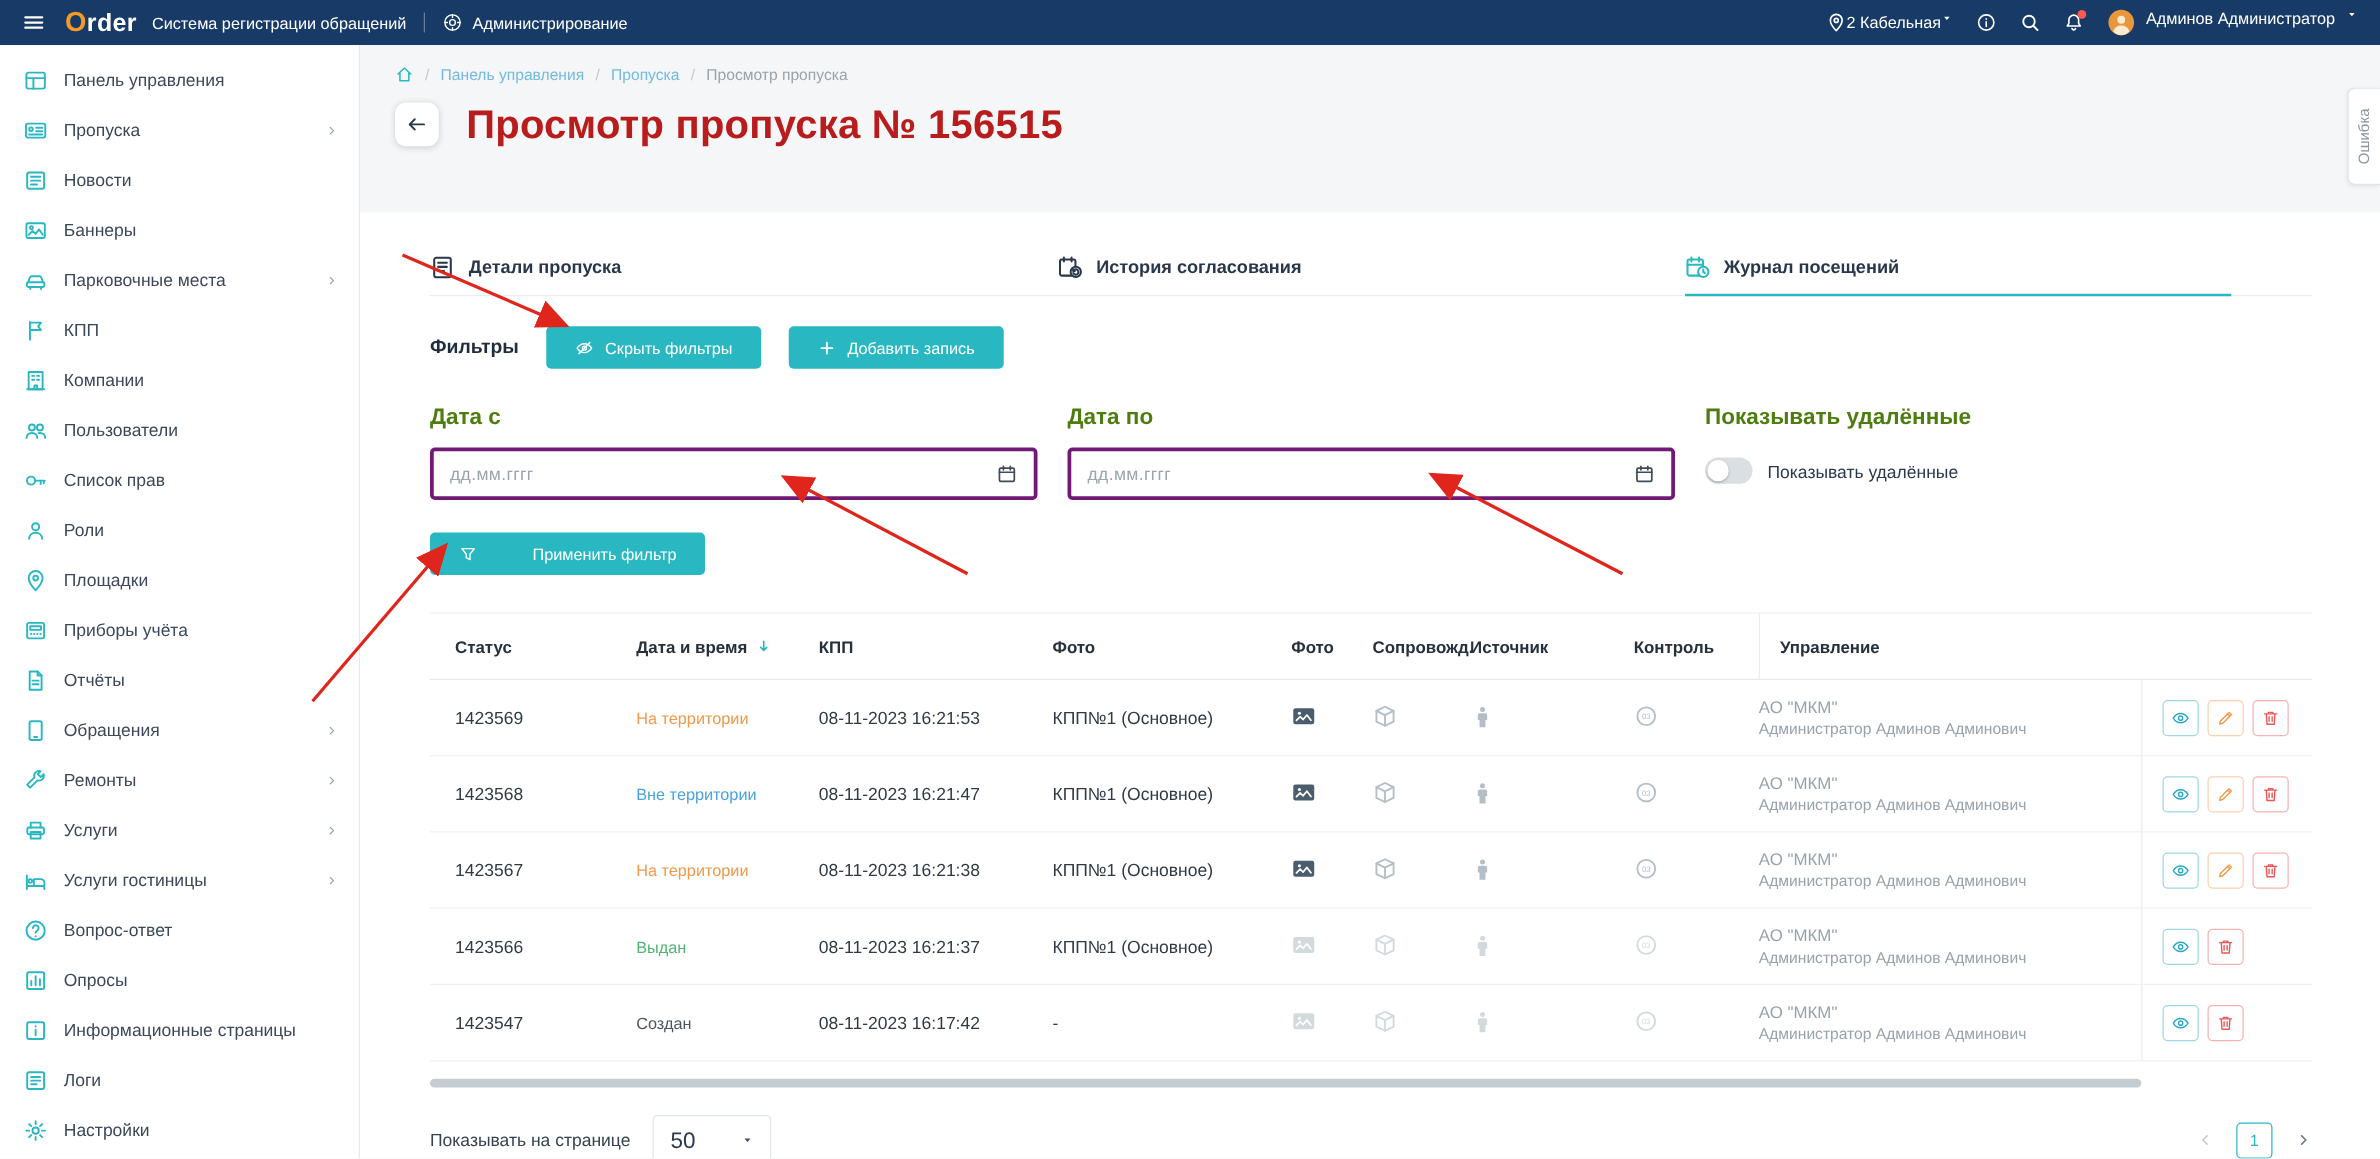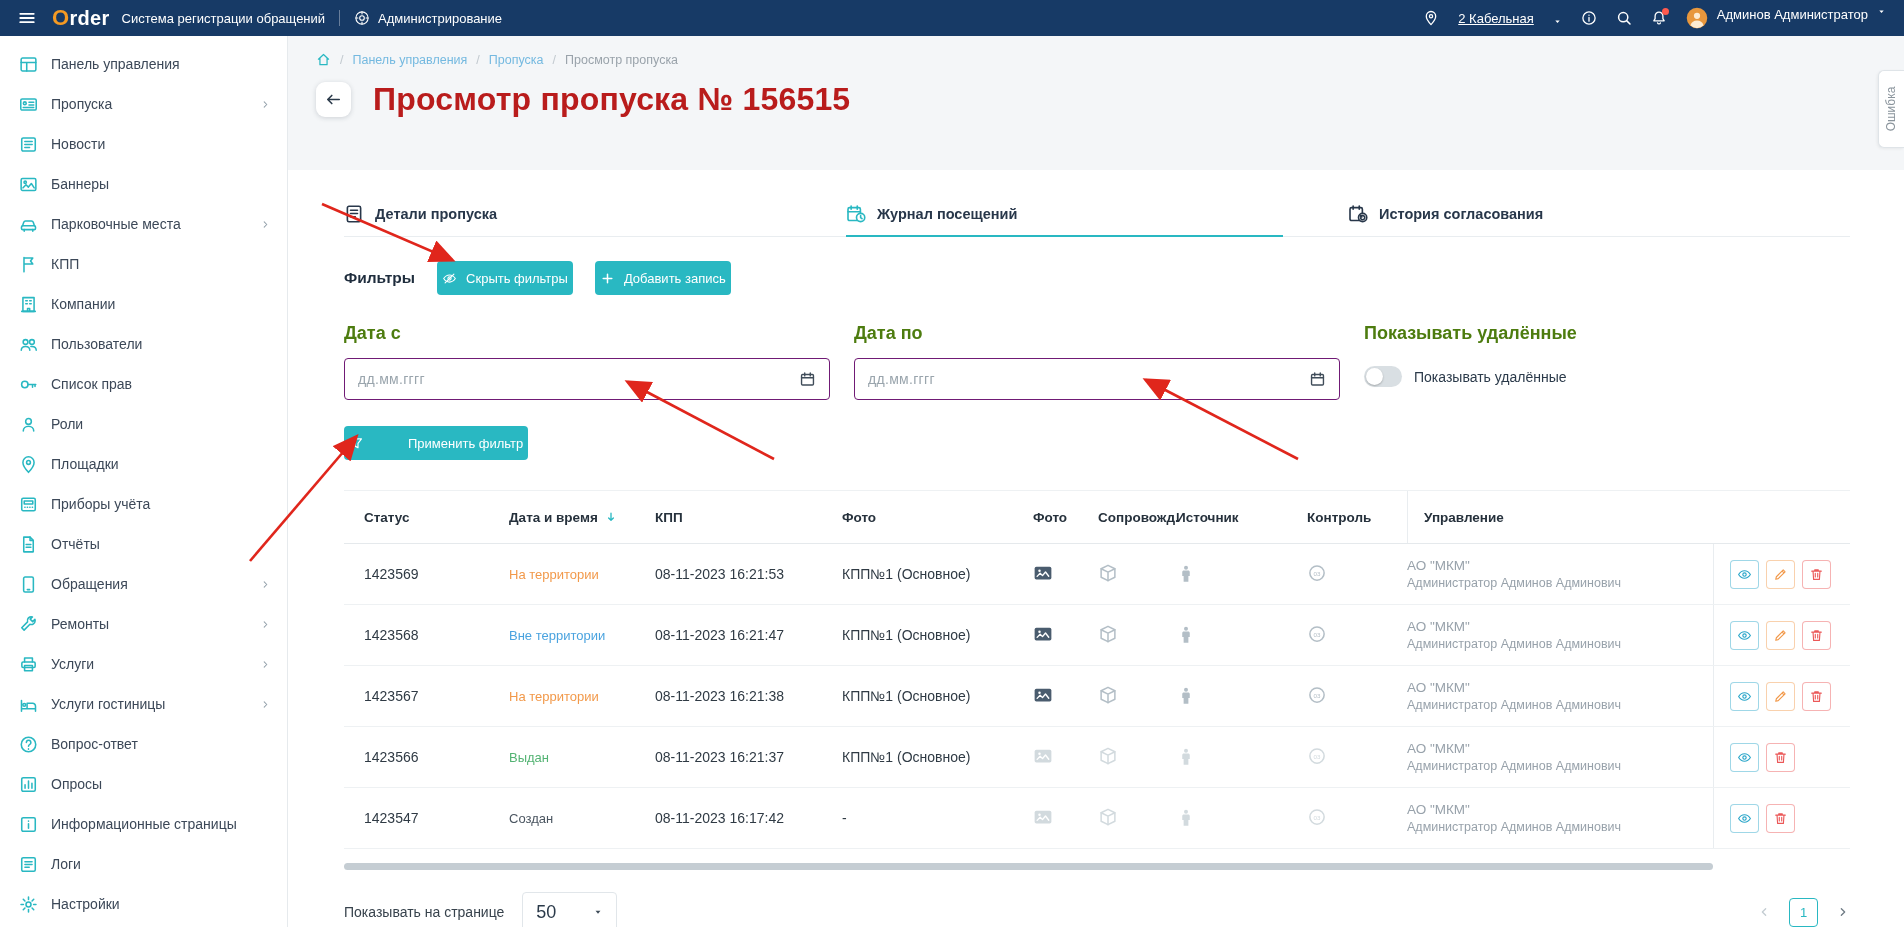--- a/index.html
+++ b/index.html
@@ -12,21 +12,21 @@
   .topbar{position:absolute;top:0;left:0;right:0;height:36px;background:var(--topbar,#173a66);display:flex;align-items:center;color:#fff;padding:0 18px;box-sizing:border-box;z-index:4;}
   .menu-ic{width:18px;height:18px;color:#fff;cursor:pointer;margin-right:16px;}
   .logo{display:flex;align-items:baseline;font-weight:700;font-size:20px;letter-spacing:.3px;}
   .logo-o{color:var(--logo-orange,#f59a23);font-size:22px;font-weight:800;}
   .logo-rest{color:#fff;}
   .subtitle{font-size:13px;margin-left:12px;}
   .tb-divider{width:1px;height:16px;background:rgba(255,255,255,.35);margin:0 14px;}
   .tb-section{display:flex;align-items:center;gap:8px;font-size:13px;cursor:pointer;}
   .tb-ic{width:16px;height:16px;color:#fff;}
   .tb-right{margin-left:auto;display:flex;align-items:center;gap:19px;}
-  .tb-loc{display:flex;align-items:flex-end;gap:19px;font-size:13px;cursor:pointer;text-decoration:underline;}
+  .tb-loc{display:flex;align-items:flex-start;gap:0;font-size:13px;cursor:pointer;}
   .caret-ic{width:9px;height:9px;color:#fff;}
   .bell-wrap{position:relative;display:inline-flex;cursor:pointer;}
   .bell-dot{position:absolute;top:-2px;right:-2px;width:7px;height:7px;border-radius:50%;background:#ff5a4e;}
   .tb-user{display:flex;gap:9px;font-size:13px;cursor:pointer;}
   .avatar{width:22px;height:22px;border-radius:50%;overflow:hidden;}
 
   
   .shell{position:absolute;top:36px;left:0;right:0;bottom:0;display:flex;}
   .sidebar{width:288px;flex:none;background:#fff;border-right:1px solid #e6eaed;box-sizing:border-box;padding-top:8px;overflow:hidden;}
   .sb-item{height:40px;display:flex;align-items:center;gap:13px;padding:0 16px 0 19px;font-size:14px;color:#3c4858;cursor:pointer;}
@@ -50,27 +50,27 @@
   
   .tabs{display:flex;width:1506px;border-bottom:1px solid #e9edf0;}
   .tab{flex:0 0 502px;height:44px;display:flex;align-items:center;gap:11px;font-size:14.5px;font-weight:700;color:#28374a;position:relative;cursor:pointer;}
   .t-ic{width:20px;height:20px;color:#28374a;}
   .tab.active .t-ic{color:var(--accent,#29b8c2);}
   .tab.active::after{content:"";position:absolute;left:0;bottom:-1px;width:437px;height:2px;background:var(--accent,#29b8c2);}
 
   
   .filters-row{margin-top:24px;display:flex;align-items:center;gap:22px;}
   .f-title{font-size:15.5px;font-weight:700;color:#1f2d3d;}
-  .btn{background:var(--accent,#29b8c2);color:#fff;font-size:13px;height:34px;padding:0 5px;border-radius:4px;display:inline-flex;align-items:center;gap:9px;border:none;cursor:pointer;font-family:inherit;}
+  .btn{background:var(--accent,#29b8c2);color:#fff;font-size:13px;height:34px;padding:0 23px;border-radius:4px;display:inline-flex;align-items:center;gap:9px;border:none;cursor:pointer;font-family:inherit;}
   .btn-ic{width:15px;height:15px;color:#fff;}
   .form-grid{margin-top:28px;display:flex;gap:24px;}
   .field{width:486px;}
   .field-toggle{width:auto;}
   .f-label{font-size:18px;font-weight:600;color:#4d7c0f;}
-  .input{margin-top:14px;height:42px;border:1px solid #701a75;border-radius:4px;display:flex;align-items:center;padding:16px 13px;background:#fff;box-sizing:border-box;cursor:text;}
+  .input{margin-top:14px;height:42px;border:3px solid #701a75;border-radius:4px;display:flex;align-items:center;padding:16px 13px;background:#fff;box-sizing:border-box;cursor:text;}
   .placeholder{color:#9aa5ad;font-size:14px;letter-spacing:.3px;}
   .cal-ic{margin-left:auto;width:17px;height:17px;color:#3f4c59;cursor:pointer;}
   .toggle-row{margin-top:22px;display:flex;align-items:center;gap:12px;}
   .toggle{width:38px;height:21px;border-radius:11px;background:#d9dfe3;position:relative;cursor:pointer;display:inline-block;}
   .knob{position:absolute;top:2px;left:2px;width:17px;height:17px;border-radius:50%;background:#fff;box-shadow:0 1px 2px rgba(0,0,0,.25);}
   .toggle-label{font-size:14px;color:#2b3a4a;}
   .apply-btn{margin-top:26px;gap:44px;}
 
   
   .table{margin-top:30px;width:1506px;}
@@ -462,41 +462,41 @@
         <div class="tabs">
             <div class="tab">
               <span class="ic t-ic">
                 <svg viewBox="0 0 16 16" fill="none" stroke="currentColor" stroke-width="1.3" stroke-linecap="round" stroke-linejoin="round">
                   <rect x="2.7" y="1.8" width="10.6" height="12.4" rx="1.3"></rect>
                   <path d="M5.2 5h5.6M5.2 7.6h5.6M5.2 10.2h3.8"></path>
                 </svg>
               </span>
               <span class="tab-label">Детали пропуска</span>
             </div>
+            <div class="tab">
+              <span class="ic t-ic">
+                <svg viewBox="0 0 16 16" fill="none" stroke="currentColor" stroke-width="1.3" stroke-linecap="round" stroke-linejoin="round">
+                  <rect x="1.6" y="2.9" width="9.9" height="10.3" rx="1.2"></rect>
+                  <path d="M4.1 1.6v2.6M9 1.6v2.6"></path>
+                  <circle cx="11.7" cy="10.8" r="3.3" fill="#ffffff"></circle>
+                  <path d="M10.1 11.5a1.7 1.7 0 1 0 .2-1.6M10 9.2v1.1h1.1"></path>
+                </svg>
+              </span>
+              <span class="tab-label">История согласования</span>
+            </div>
             <div class="tab active">
               <span class="ic t-ic">
                 <svg viewBox="0 0 16 16" fill="none" stroke="currentColor" stroke-width="1.3" stroke-linecap="round" stroke-linejoin="round">
                   <rect x="1.6" y="2.9" width="9.9" height="10.3" rx="1.2"></rect>
                   <path d="M4.1 1.6v2.6M9 1.6v2.6M1.6 6.2h9.9"></path>
                   <circle cx="11.7" cy="10.8" r="3.3" fill="#ffffff"></circle>
                   <path d="M11.7 9.3v1.5l1.1.9"></path>
                 </svg>
               </span>
               <span class="tab-label">Журнал посещений</span>
-            </div>
-            <div class="tab">
-              <span class="ic t-ic">
-                <svg viewBox="0 0 16 16" fill="none" stroke="currentColor" stroke-width="1.3" stroke-linecap="round" stroke-linejoin="round">
-                  <rect x="1.6" y="2.9" width="9.9" height="10.3" rx="1.2"></rect>
-                  <path d="M4.1 1.6v2.6M9 1.6v2.6"></path>
-                  <circle cx="11.7" cy="10.8" r="3.3" fill="#ffffff"></circle>
-                  <path d="M10.1 11.5a1.7 1.7 0 1 0 .2-1.6M10 9.2v1.1h1.1"></path>
-                </svg>
-              </span>
-              <span class="tab-label">История согласования</span>
             </div>
           </div>
 
         <div class="filters-row">
           <span class="f-title">Фильтры</span>
           <button class="btn">
             <span class="ic btn-ic">
                 <svg viewBox="0 0 16 16" fill="none" stroke="currentColor" stroke-width="1.2" stroke-linecap="round" stroke-linejoin="round">
                   <path d="M1.8 8S4.3 4.2 8 4.2 14.2 8 14.2 8 11.7 11.8 8 11.8 1.8 8 1.8 8z"></path>
                   <circle cx="8" cy="8" r="1.7"></circle>

